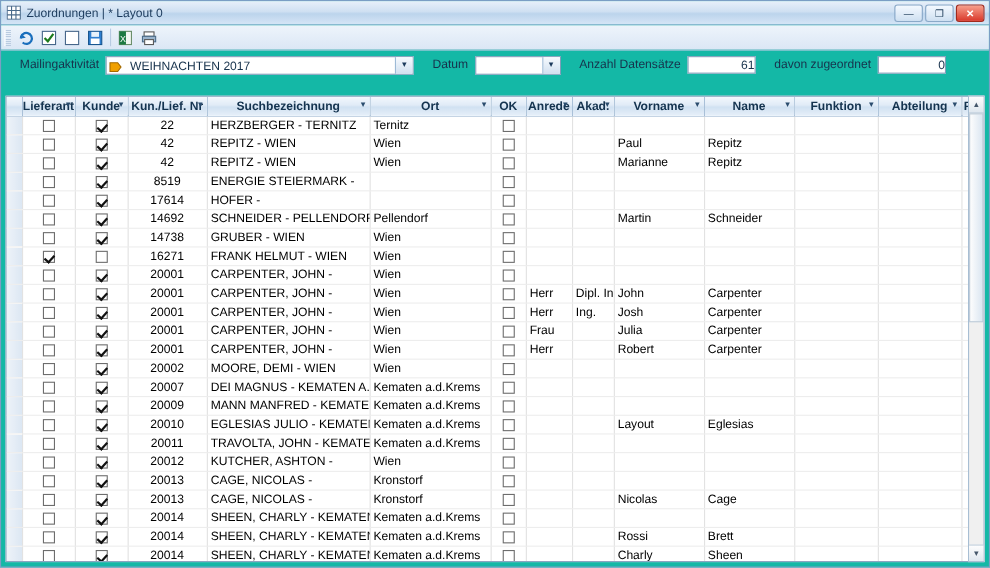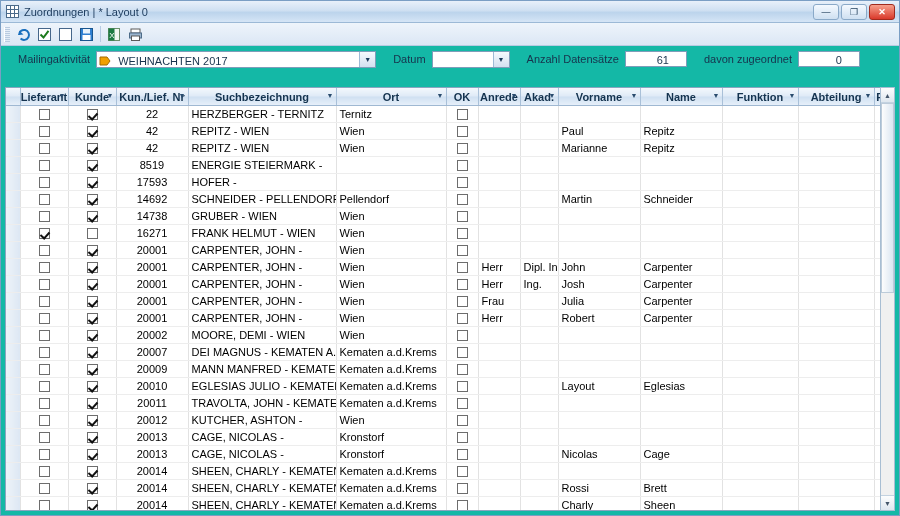--- a/index.html
+++ b/index.html
@@ -133,21 +133,21 @@
     width: 13px; height: 12px; margin: 0 3px 0 2px;
     position: relative; flex: none;
   }
   .datecombo { width: 78px; }
   .numbox {
     height: 16px;
     width: 62px;
     background: #fff;
     border: 1px solid #7f9db9;
     text-align: right;
-    padding-right: 17px;
+    padding-right: 0;
     font-size: 11px;
     line-height: 16px;
     box-sizing: border-box;
   }
 
   
   .gridwrap {
     position: absolute;
     left: 4px;
     top: 86px;
@@ -477,21 +477,21 @@
             <td></td>
             <td></td>
             <td></td>
             <td></td>
             <td></td>
           </tr>
           <tr>
             <td class="rowhdr"></td>
             <td class="sel"><span class="cbx"></span></td>
             <td class="sel"><span class="cbx on"></span></td>
-            <td class="num">17593</td>
+            <td class="num">17614</td>
             <td>HOFER -</td>
             <td></td>
             <td class="sel"><span class="cbx"></span></td>
             <td></td>
             <td></td>
             <td></td>
             <td></td>
             <td></td>
             <td></td>
             <td></td>

